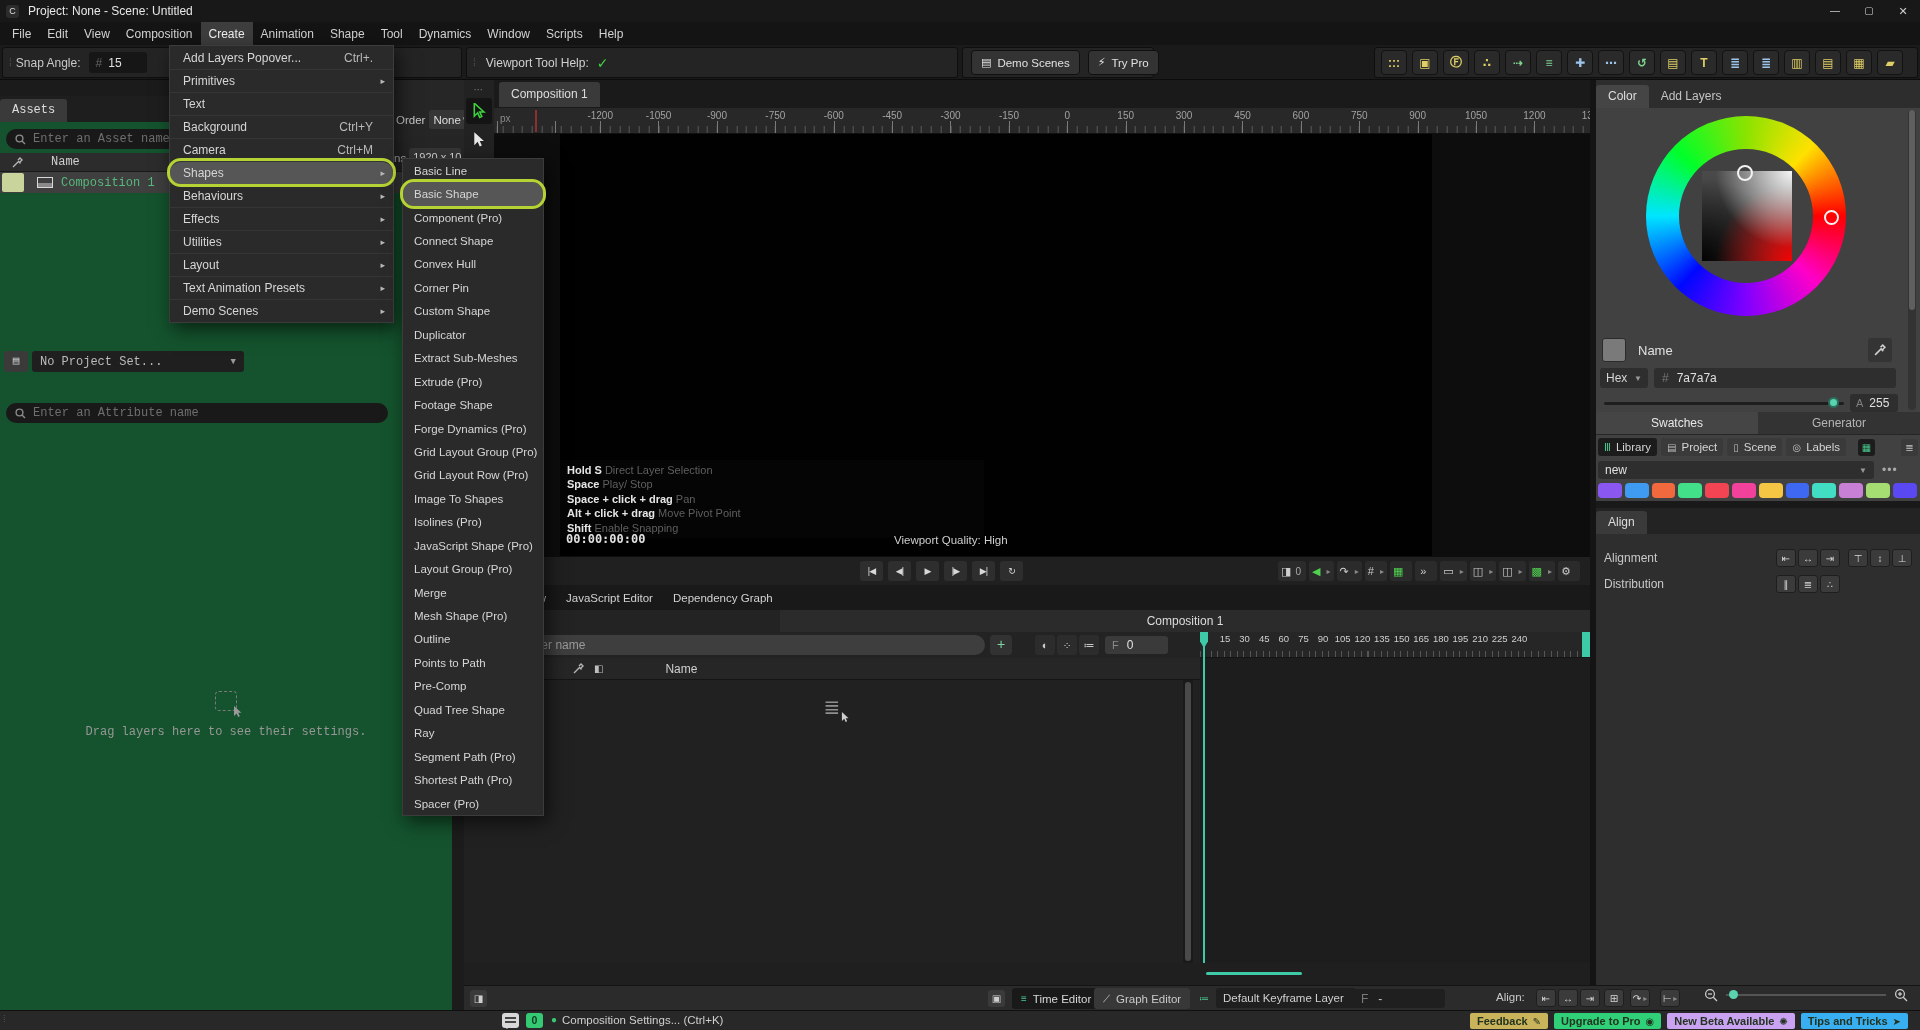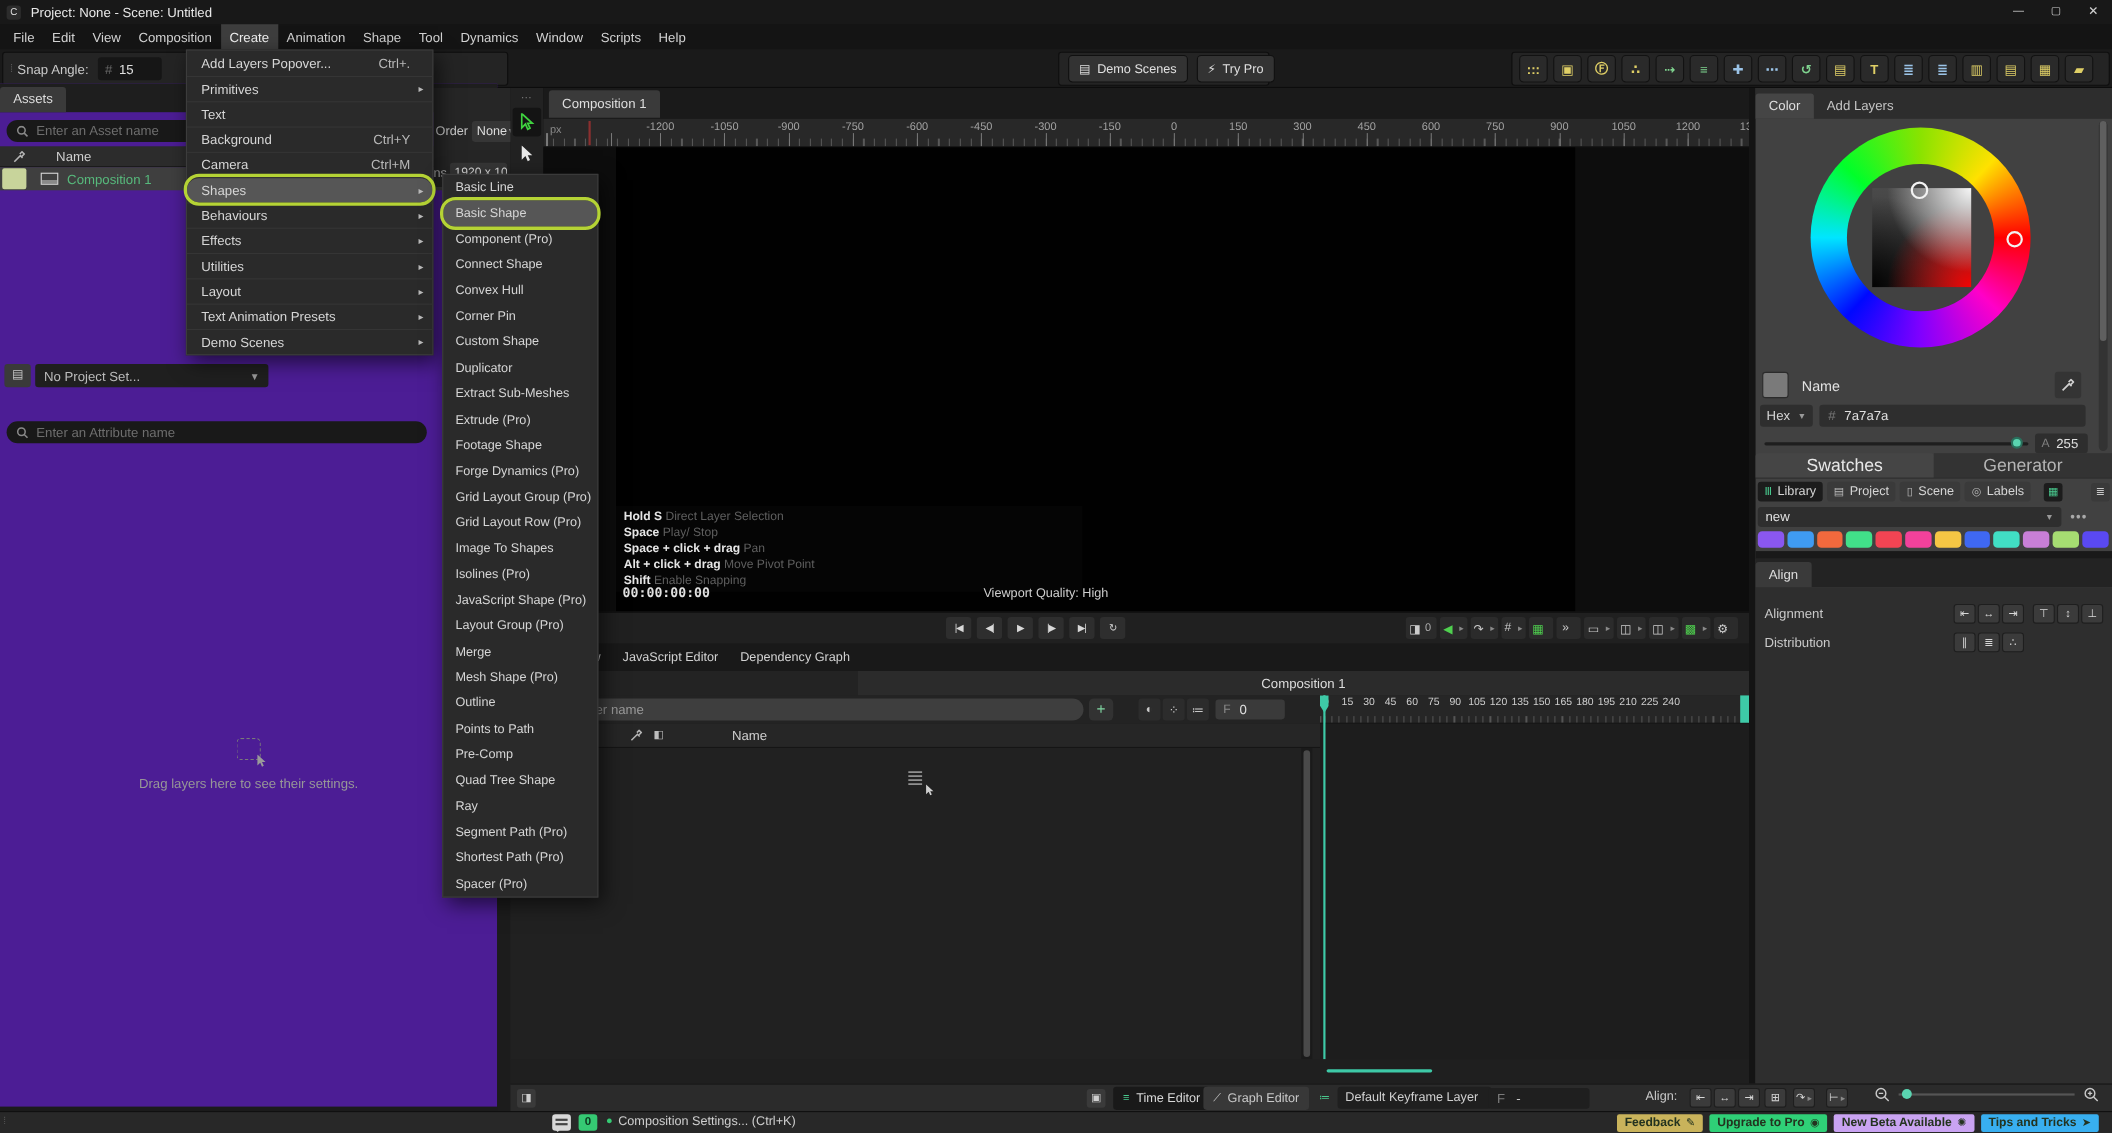--- a/index.html
+++ b/index.html
@@ -35,21 +35,21 @@
   #snap-input .pfx { color:#666; margin-right:6px; }
   #snap-input .val { color:#e0e0e0; }
   #vth-label { margin-left:6px; color:#d0d0d0; }
   #vth-check { color:#3fd23f; font-weight:bold; font-size:14px; margin-left:8px; }
   .tb-btn { height:25px; background:#333; border:1px solid #101010; border-radius:4px; display:flex; align-items:center; padding:0 9px; margin-left:8px; color:#e0e0e0; font-size:11.5px; white-space:nowrap; }
   .tb-btn .bico { margin-right:6px; font-size:11px; }
   #tb-icons { display:flex; align-items:center; gap:5px; padding-left:6px; }
   .tbi { width:26px; height:25px; background:#2a2a2a; border:1px solid #121212; border-radius:4px; display:flex; align-items:center; justify-content:center; font-size:12px; font-weight:bold; overflow:hidden; }
 
   
-  #left-panel { left:0; top:76px; width:452px; height:930px; background:#4c1d95; }
+  #left-panel { left:0; top:96px; width:452px; height:930px; background:#14532d;font-family:Liberation Mono, monospace; }
   .tabrow { background:#1e1e1e; height:26px; display:flex; align-items:flex-end; }
   .tab { background:#3a3a3a; color:#dedede; font-size:12px; padding:4px 12px 5px; border-radius:3px 3px 0 0; }
   .search { background:#191919; border-radius:11px; height:20px; display:flex; align-items:center; padding:0 9px; color:#6e6e6e; }
   .search .mag { margin-right:7px; }
   .search .ph { font-size:12px; color:#6e6e6e; white-space:nowrap; }
   #assets-search { position:absolute; left:6px; top:33px; width:382px; }
   #assets-header { position:absolute; left:0; top:57px; width:452px; height:19px; background:#2c2c2c; border-bottom:1px solid #1a1a1a; display:flex; align-items:center; }
   #assets-header .hdr-name { color:#cfcfcf; margin-left:28px; }
   #asset-row { position:absolute; left:0; top:76px; width:452px; height:21px; background:#3f3f3f; display:flex; align-items:center; }
   #asset-color { width:22px; height:19px; background:#c8d49b; border-radius:2px; margin-left:2px; }
@@ -145,21 +145,21 @@
   #hex-input .val { color:#e0e0e0; }
   #alpha-row { position:absolute; left:0; top:314px; width:324px; height:18px; }
   #alpha-track { position:absolute; left:8px; top:8px; width:240px; height:3px; background:#1e1e1e; border-radius:2px; }
   #alpha-knob { position:absolute; left:232px; top:3px; width:11px; height:11px; border-radius:50%; background:#5ad4b0; border:2px solid #2a6f5c; }
   #alpha-field { position:absolute; right:22px; top:0; width:48px; height:18px; background:#2e2e2e; border-radius:3px; display:flex; align-items:center; padding:0 6px; }
   #alpha-field .pfx { color:#808080; margin-right:6px; font-size:11px; }
   #alpha-field .val { color:#e0e0e0; }
   #rp-scroll { position:absolute; right:4px; top:30px; width:8px; height:300px; background:#333; border-radius:4px; }
   #rp-scroll .thumb { position:absolute; left:1px; top:0; width:6px; height:200px; background:#5f5f5f; border-radius:3px; }
   #swatch-tabs { position:absolute; left:0; top:332px; width:324px; height:23px; display:flex; border-bottom:1px solid #262626; }
-  .swtab { flex:1; text-align:center; line-height:23px; font-size:16px; color:#b5b5b5; background:#333; }
+  .swtab { flex:1; text-align:center; line-height:23px; font-size:12px; color:#b5b5b5; background:#333; }
   .swtab.active { background:#454545; color:#e8e8e8; border-radius:3px 3px 0 0; }
   #source-row { position:absolute; left:2px; top:358px; width:320px; height:18px; display:flex; align-items:center; gap:4px; }
   .src-btn { height:18px; background:#3a3a3a; border-radius:3px; display:flex; align-items:center; padding:0 6px; color:#d5d5d5; font-size:11.5px; }
   .src-btn.active { background:#1c1c1c; }
   .src-btn .sic { margin-right:5px; font-size:10px; color:#bdbdbd; }
   .src-btn.active .sic { color:#49c98e; }
   .view-btn { width:17px; height:17px; background:#3a3a3a; border-radius:3px; display:flex; align-items:center; justify-content:center; font-size:10px; color:#c9c9c9; margin-left:auto; }
   .view-btn.grid { color:#49c98e; background:#1c1c1c; margin-left:8px; }
   #palette-row { position:absolute; left:2px; top:381px; width:320px; height:18px; display:flex; align-items:center; }
   #palette-select { width:276px; height:18px; background:#2e2e2e; border-radius:3px; display:flex; align-items:center; padding:0 7px; color:#e0e0e0; }
@@ -300,20 +300,25 @@
 
   <div id="toolbar" class="abs">
     <div class="tb-panel" id="tb-left">
       <span class="grip">⁞</span>
       <span id="snap-label">Snap Angle:</span>
       <span id="snap-input">
         <span class="pfx">#</span>
         <span class="val">15</span>
       </span>
     </div>
+    <div class="tb-panel" id="tb-mid">
+      <span class="grip">⁞</span>
+      <span id="vth-label">Viewport Tool Help:</span>
+      <span id="vth-check">✓</span>
+    </div>
     <div class="tb-panel" id="tb-btns">
       <div class="tb-btn">
         <span class="bico">▤</span>
         <span>Demo Scenes</span>
       </div>
       <div class="tb-btn">
         <span class="bico">⚡</span>
         <span>Try Pro</span>
       </div>
     </div>

